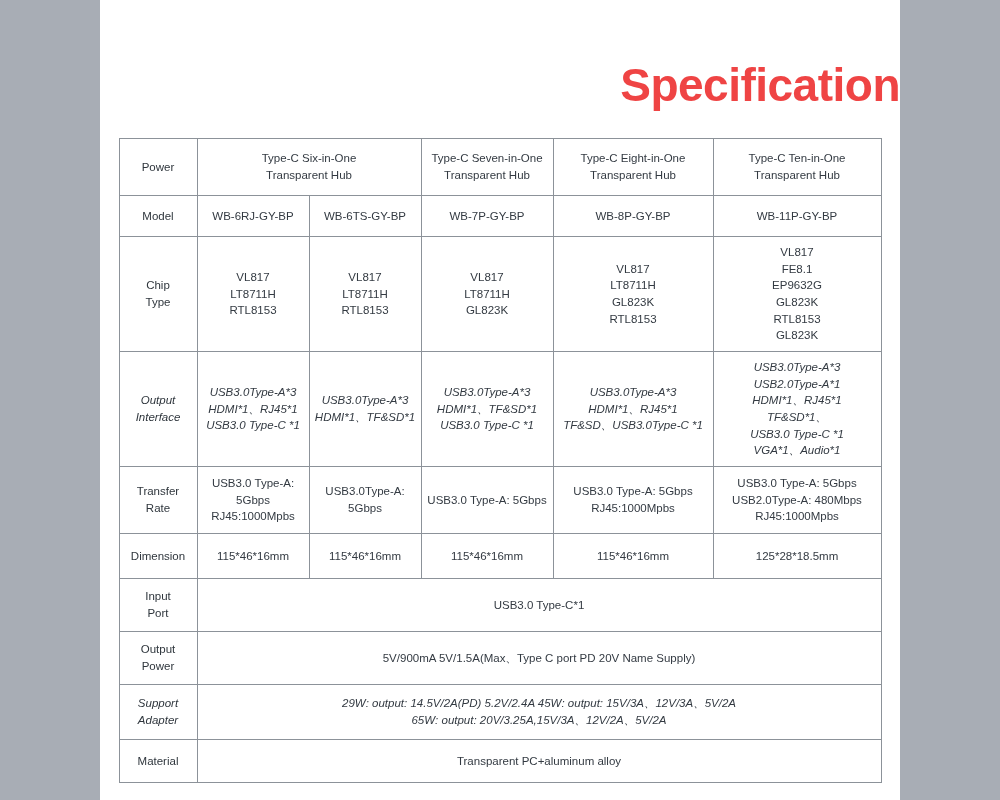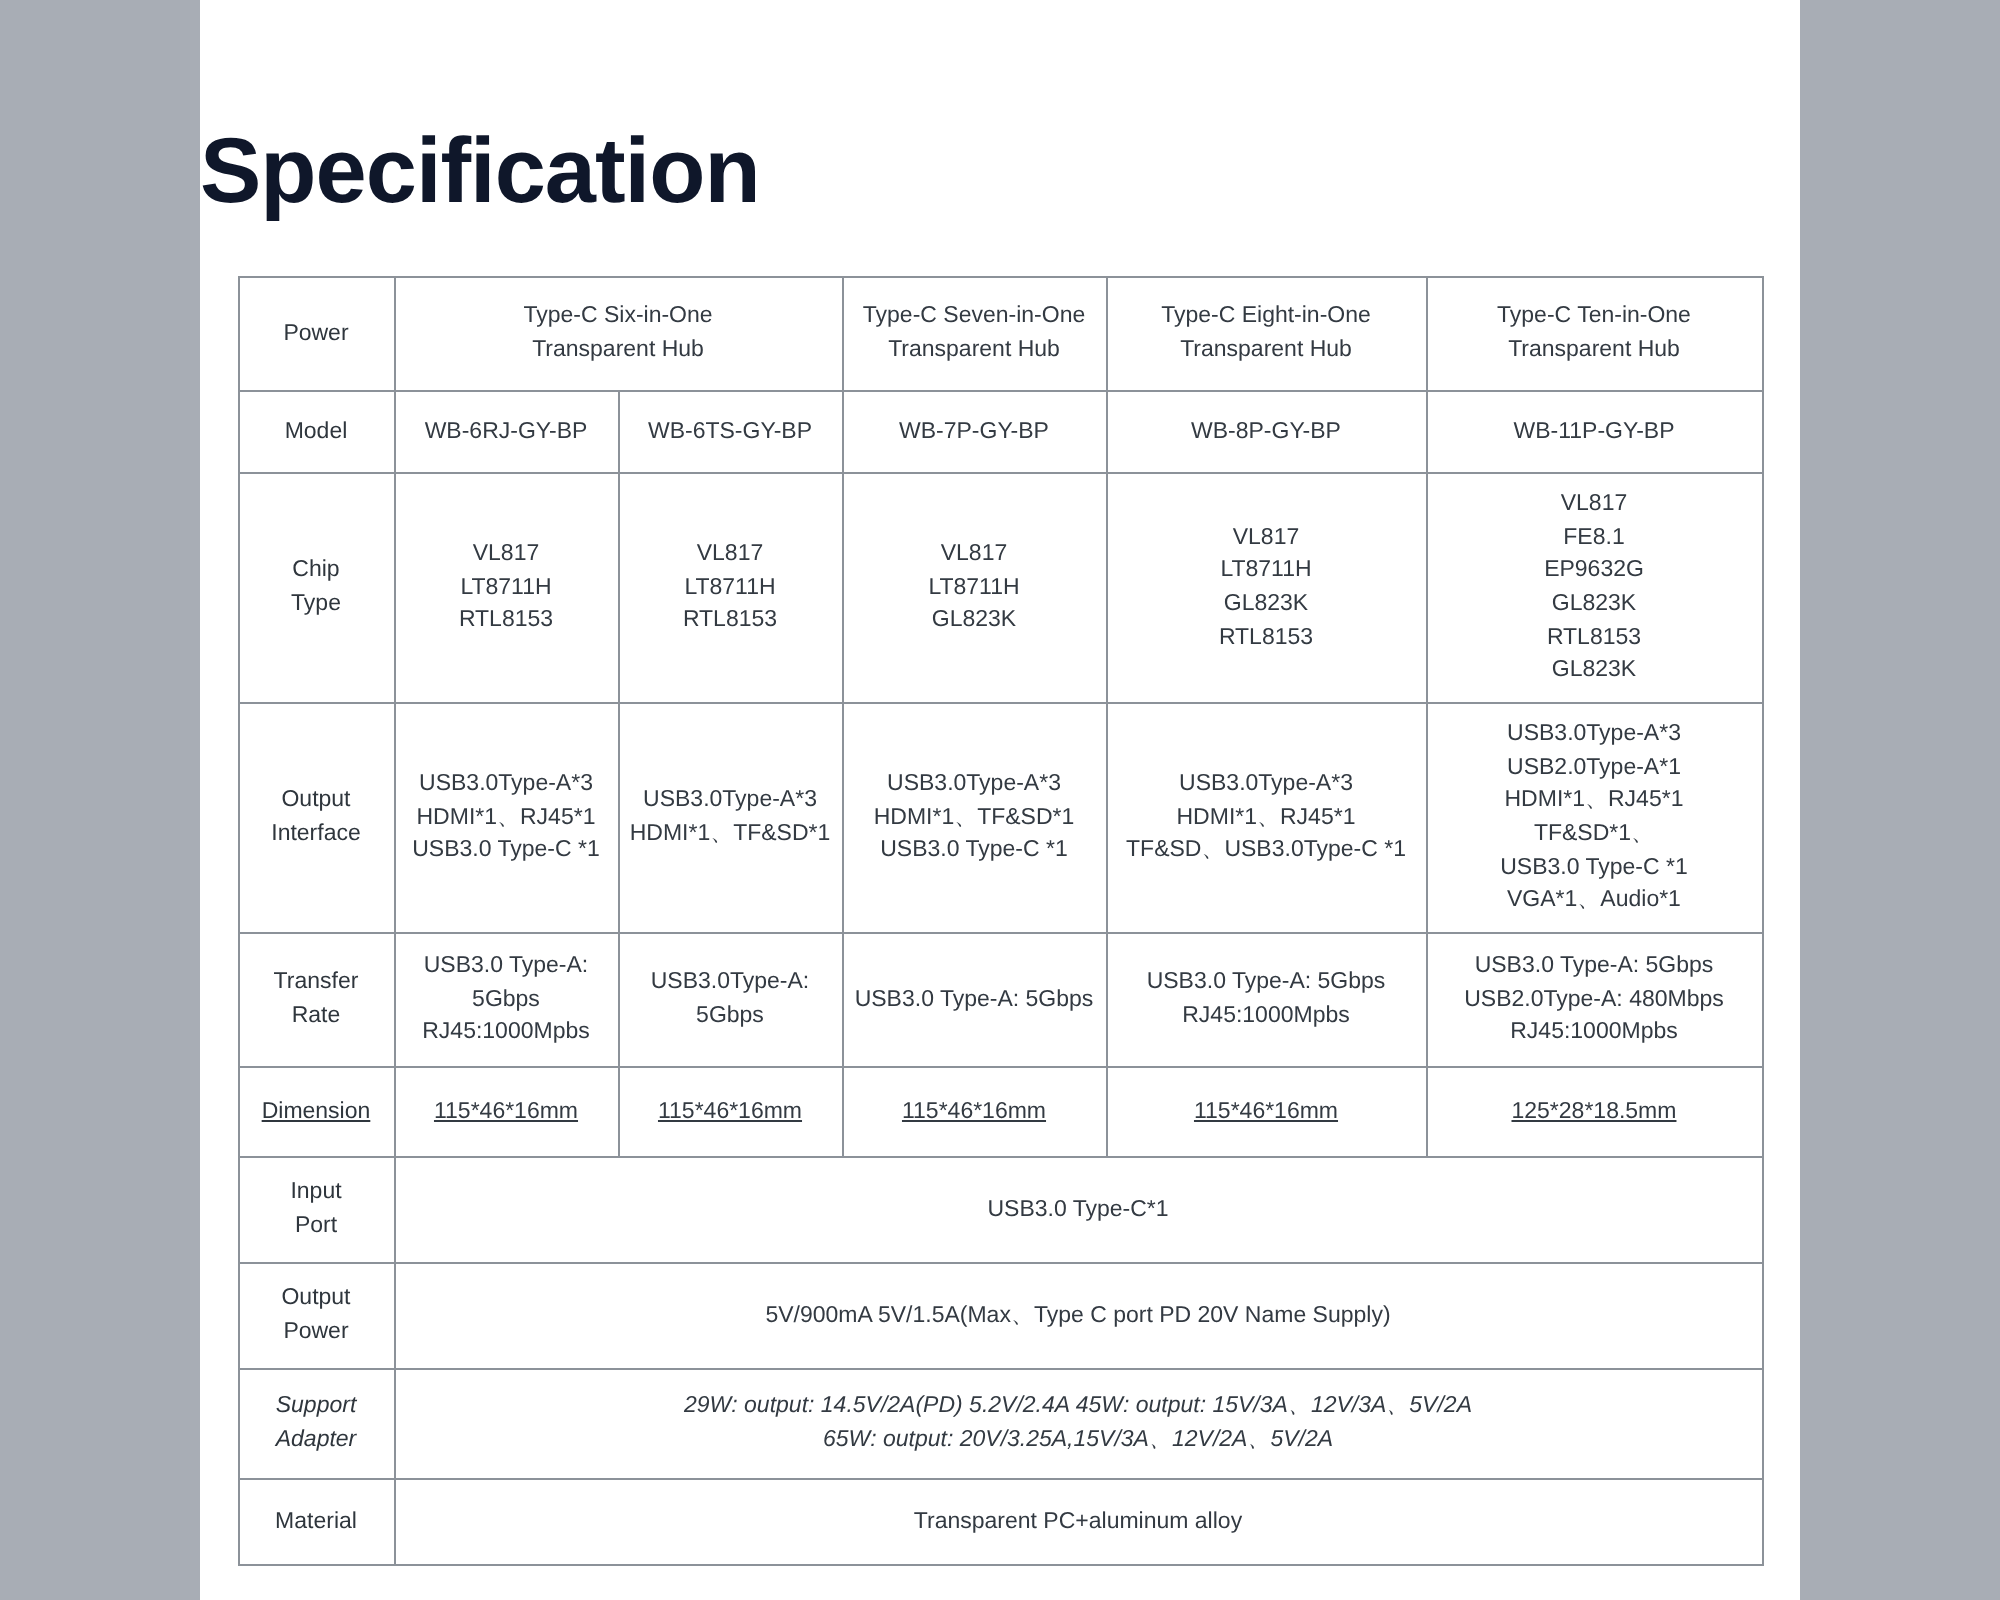--- a/index.html
+++ b/index.html
@@ -15,24 +15,24 @@
   }
   .sheet {
     position: absolute;
     left: 100px;
     top: 0;
     width: 800px;
     height: 800px;
     background: #ffffff;
   }
   .title {
-    text-align: left;
+    text-align: right;
     font-size: 46px;
     font-weight: bold;
-    color: #0f172a;
+    color: #ef4444;
     letter-spacing: -0.5px;
     padding-top: 58px;
     margin: 0 0 26px 0;
   }
   table.spec {
     border-collapse: collapse;
     margin: 0 auto;
     width: 762px;
     table-layout: fixed;
     color: #333a42;
@@ -56,24 +56,24 @@
     line-height: 1.45;
   }
   .c1 { width: 112px; }
   .c2 { width: 112px; }
   .c3 { width: 132px; }
   .c4 { width: 160px; }
   .c5 { width: 168px; }
   .h-name td { height: 46px; }
   .h-model td { height: 30px; }
   .h-chip td { height: 104px; margin-left: 48px; }
-  .h-out td { height: 104px; }
+  .h-out td { height: 104px; font-style: italic; }
   .h-rate td { height: 56px; }
   .h-res td { height: 38px; }
-  .h-dim td { height: 34px; text-decoration: underline; }
+  .h-dim td { height: 34px; }
   .h-in td { height: 42px; }
   .h-pow td { height: 42px; }
   .h-sup td { height: 44px; font-style: italic; }
   .h-mat td { height: 32px; }
 </style>
 </head>
 <body>
 
 <div class="sheet">
 

